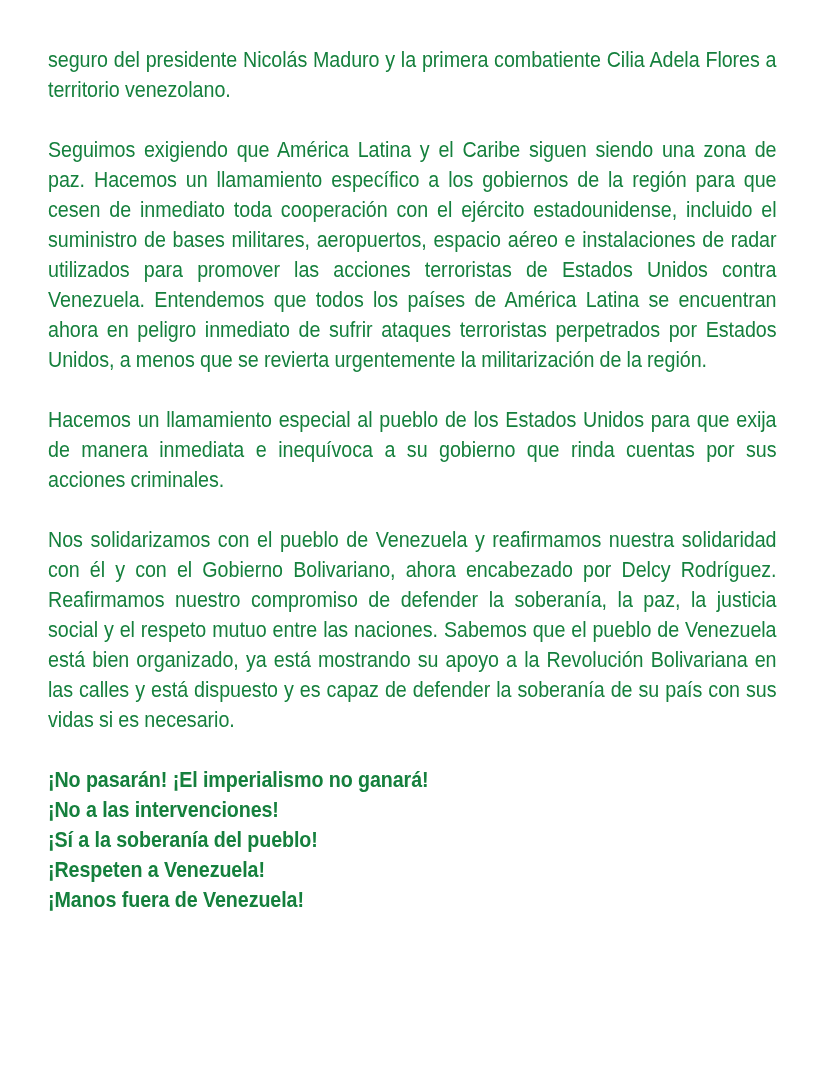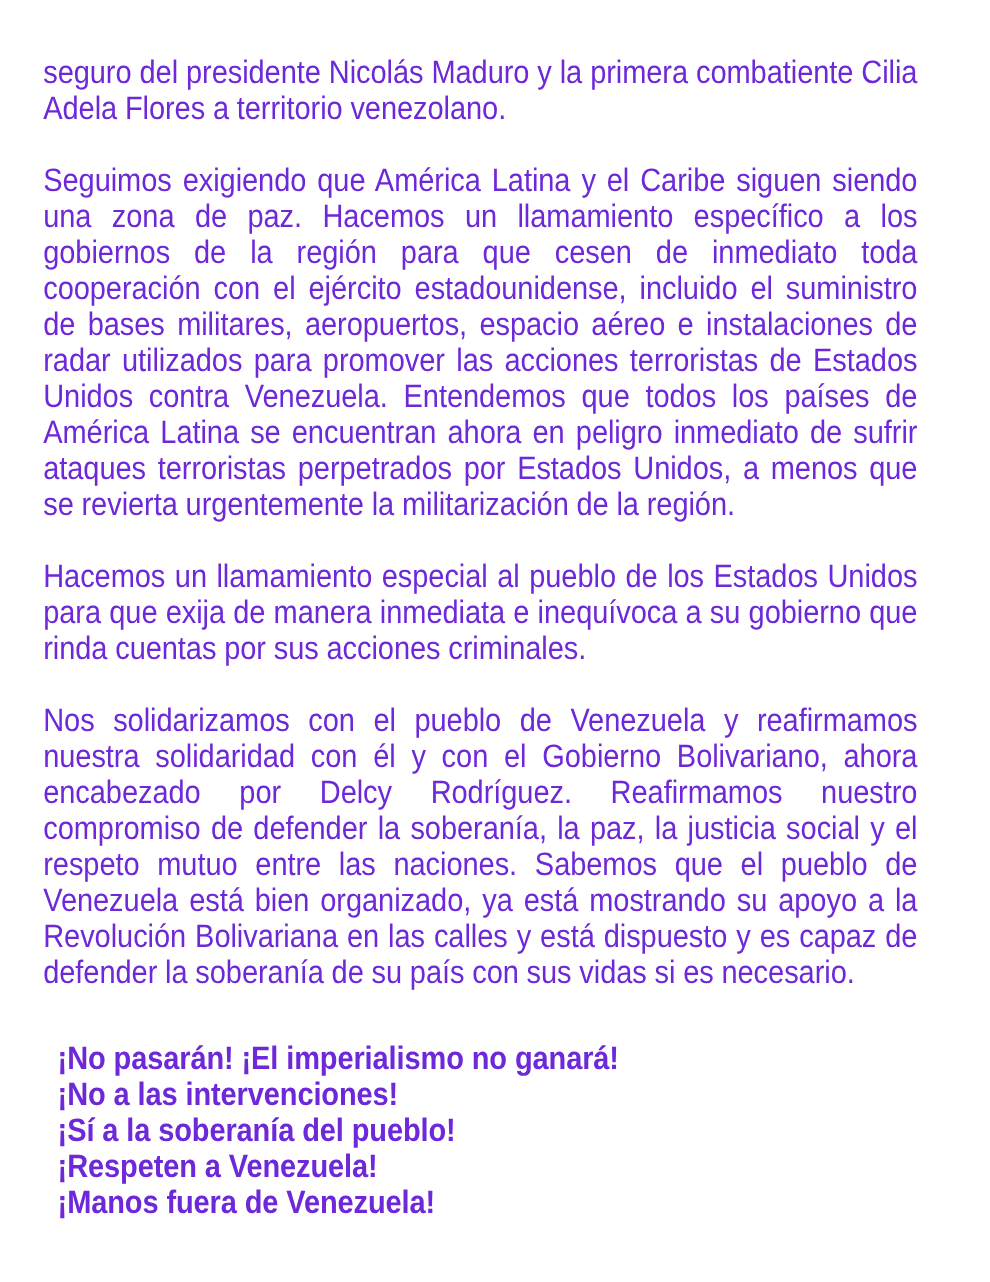--- a/index.html
+++ b/index.html
@@ -12,45 +12,45 @@
     position: relative;
     width: 825px;
     height: 1068px;
     margin: 0 auto;
     background: #ffffff;
     overflow: hidden;
     box-sizing: border-box;
   }
   .doc-body {
     position: absolute;
-    left: 36px;
+    left: 48px;
     top: 45px;
     width: 729px;
-    color: #6d28d9;
+    color: #15803d;
     font-family: "Liberation Sans Narrow", "Liberation Sans", "DejaVu Sans", sans-serif;
-    font-size: 27px;
+    font-size: 22px;
     line-height: 30px;
     font-stretch: condensed;
     -webkit-font-smoothing: antialiased;
   }
   p.para {
     margin: 0 0 30px 0;
     text-align: justify;
     text-justify: inter-word;
     font-weight: 400;
     word-spacing: -0.2px;
     letter-spacing: -0.05px;
     transform: scaleX(0.895);
     transform-origin: left top;
     width: 814px;
   }
   p.para:last-of-type { margin-bottom: 0; }
 
   .slogans {
-    margin: 12px;
+    margin: 0;
     padding: 0;
     list-style: none;
   }
   .slogan-line {
     font-weight: bold;
     text-align: left;
     white-space: nowrap;
     letter-spacing: -0.1px;
     transform: scaleX(0.895);
     transform-origin: left top;

